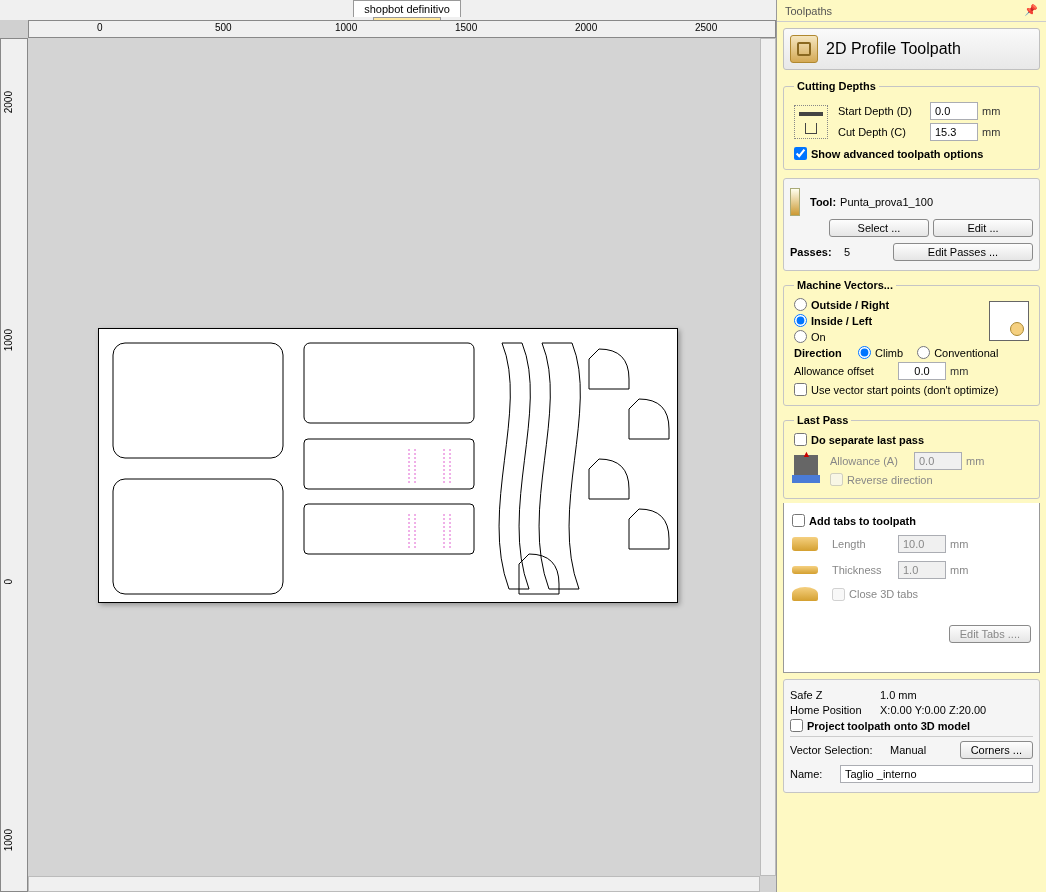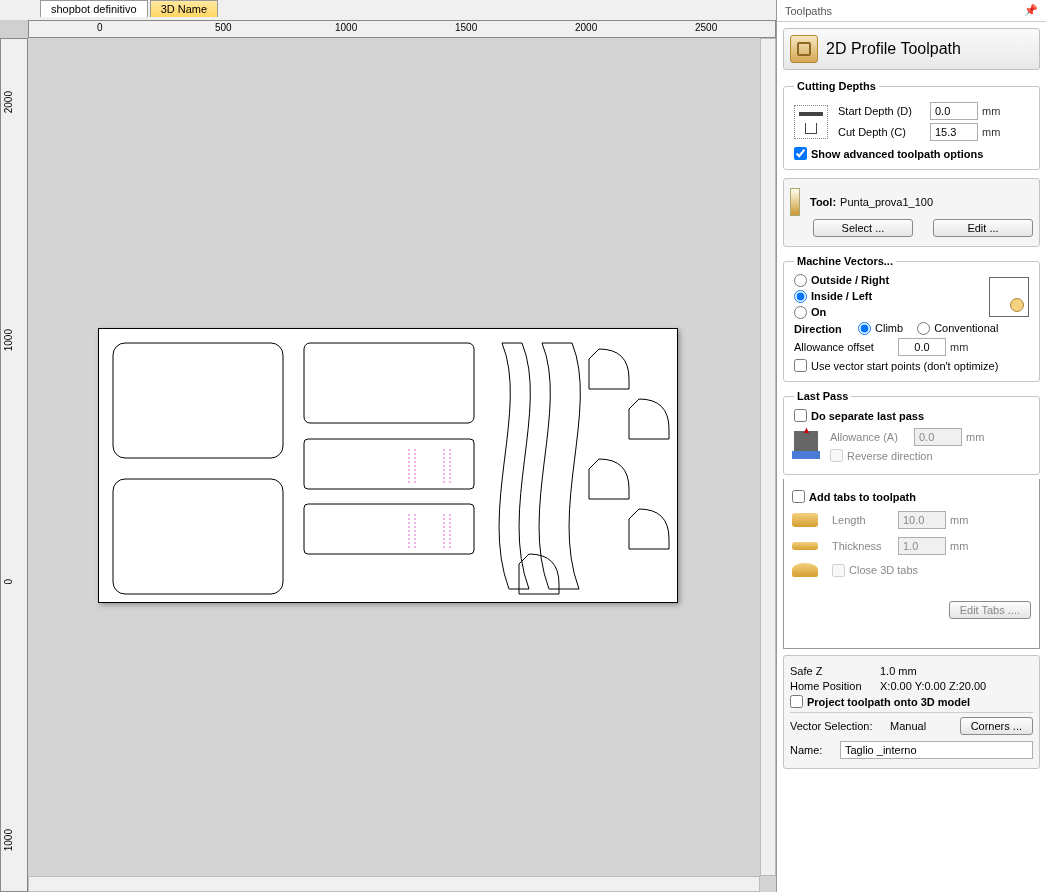--- a/index.html
+++ b/index.html
@@ -1,52 +1,52 @@
 <!DOCTYPE html>
 <html><head>
 <meta charset="utf-8">
 <style>
 * { box-sizing: border-box; margin: 0; padding: 0; font-family: "Segoe UI", Tahoma, sans-serif; font-size: 11px; }
 body { background: #e8e8e8; width: 1046px; height: 892px; overflow: hidden; display: flex; }
 .main-area { width: 776px; height: 892px; background: #d0d0d0; position: relative; }
-.tab-bar { height: 20px; background: #f0f0f0; display: flex; align-items: flex-start; padding-left: 40px; }
+.tab-bar { height: 20px; background: #f0f0f0; display: flex; align-items: center; padding-left: 40px; flex-direction: column; }
 .tab { padding: 2px 10px; border: 1px solid #999; border-bottom: none; margin-right: 2px; cursor: pointer; }
 .tab.active { background: #fff; }
 .tab.inactive { background: linear-gradient(#ffe9a0, #ffd764); }
 .ruler-h { height: 18px; background: #f0f0f0; border: 1px solid #888; position: relative; margin-left: 28px; }
 .ruler-h span { position: absolute; top: 1px; font-size: 10px; }
 .workspace { display: flex; height: 854px; }
 .ruler-v { width: 28px; background: #f0f0f0; border: 1px solid #888; position: relative; }
 .ruler-v span { position: absolute; left: 2px; font-size: 10px; writing-mode: vertical-rl; transform: rotate(180deg); }
 .canvas { flex: 1; background: #d4d4d4; position: relative; overflow: hidden; }
 .sheet { position: absolute; left: 70px; top: 290px; width: 580px; height: 275px; background: #fff; border: 1px solid #000; box-shadow: 2px 2px 5px rgba(0,0,0,0.3); }
 .scrollbar-v { position: absolute; right: 0; top: 38px; width: 16px; bottom: 16px; background: #f0f0f0; border: 1px solid #bbb; }
 .scrollbar-h { position: absolute; left: 28px; bottom: 0; right: 16px; height: 16px; background: #f0f0f0; border: 1px solid #bbb; }
 
-.sidebar { width: 270px; height: 892px; background: #ffffff; border-left: 1px solid #999; display: flex; flex-direction: column; }
+.sidebar { width: 270px; height: 892px; background: #fef9c3; border-left: 1px solid #999; display: flex; flex-direction: column; }
 .sidebar-header { padding: 4px 8px; display: flex; justify-content: space-between; align-items: center; border-bottom: 1px solid #ccc; }
 .sidebar-header .title { color: #555; }
 .panel-title-row { display: flex; align-items: center; padding: 6px; margin: 6px; border: 1px solid #c0c0c0; border-radius: 3px; background: linear-gradient(#fafafa,#e8e8e8); }
 .panel-title-row .icon { width: 28px; height: 28px; margin-right: 8px; background: linear-gradient(#f5e6c0,#d4a955); border: 1px solid #b08830; border-radius: 3px; position: relative; }
 .panel-title-row .icon::after { content:''; position:absolute; inset:6px; border:2px solid #8a6820; border-radius:2px; }
 .panel-title { font-weight: normal; font-size: 16px; }
 .section { margin: 4px 6px; padding: 6px; border: 1px solid #c5c5c5; border-radius: 3px; background: #f5f5f5; }
 .row { display: flex; align-items: center; margin: 3px 0; gap: 4px; }
 .row label { flex: 0 0 auto; }
 input[type=text] { border: 1px solid #abadb3; padding: 1px 4px; font-size: 11px; background: #fff; height: 18px; }
 input[type=text].num { width: 48px; text-align: left; }
 input[type=text]:disabled { background: #f0f0f0; color: #888; }
 .unit { color: #333; }
 button { background: linear-gradient(#fdfdfd,#e5e5e5); border: 1px solid #8a8a8a; border-radius: 3px; padding: 2px 10px; font-size: 11px; cursor: pointer; }
 .btn-wide { width: 100px; }
 .btn-full { width: 140px; }
 .check-row { display: flex; align-items: center; gap: 4px; margin: 3px 0; }
 .check-row input { margin: 0; }
 .radio-group { display: flex; flex-direction: column; gap: 3px; }
-.radio-row { display: flex; align-items: flex-start; gap: 4px; }
+.radio-row { display: flex; align-items: center; gap: 4px; }
 .depth-icon { width: 34px; height: 34px; border: 1px dotted #888; margin-right: 6px; position: relative; flex-shrink: 0; }
 .depth-icon::before { content:''; position:absolute; left:4px; right:4px; top:6px; height:4px; background:#444; }
 .depth-icon::after { content:''; position:absolute; left:10px; right:10px; bottom:4px; height:10px; border:1px solid #444; border-top:none;}
 .tool-icon { width: 10px; height: 28px; background: linear-gradient(#ffe,#cc9933); border: 1px solid #aa7; margin-right: 6px; }
 .mv-icon { width: 40px; height: 40px; border: 1px solid #666; background: #fff; position: relative; margin-left: auto; }
 .mv-icon::after { content:''; position:absolute; right:4px; bottom:4px; width:12px; height:12px; border-radius:50%; background:#f5d080; border:1px solid #aa8833; }
 .lastpass-icon { width: 24px; height: 28px; background:#666; position:relative; margin-right:8px; }
 .lastpass-icon::before { content:''; position:absolute; bottom:0; left:-2px; width:28px; height:8px; background:#4a7bd6;}
 .lastpass-icon .arrow { position:absolute; top:-6px; left:8px; color:#c00; font-size:9px;}
 .tabs-row { display: flex; margin: 4px 6px 0; }
@@ -151,41 +151,46 @@
       <label style="font-weight:bold">Show advanced toolpath options</label>
     </div>
   </fieldset>
 
   <div class="section">
     <div class="row">
       <div class="tool-icon"></div>
       <label style="font-weight:bold">Tool:</label>
       <span>Punta_prova1_100</span>
     </div>
-    <div class="row" style="justify-content:flex-end;gap:20px">
+    <div class="row" style="justify-content:flex-end;gap:4px">
       <button class="btn-wide">Select ...</button>
       <button class="btn-wide">Edit ...</button>
+    </div>
+    <div class="row" style="margin-top:6px">
+      <label style="font-weight:bold;width:50px">Passes:</label>
+      <span style="width:30px">5</span>
+      <button class="btn-full" style="margin-left:auto">Edit Passes ...</button>
     </div>
   </div>
 
   <fieldset>
     <legend>Machine Vectors...</legend>
     <div class="row">
       <div class="radio-group" style="flex:1">
         <div class="radio-row">
             <input type="radio" name="mv" style="">
             <label style="font-weight:bold">Outside / Right</label>
           </div>
         <div class="radio-row">
             <input type="radio" name="mv" checked="" style="">
             <label style="font-weight:bold">Inside / Left</label>
           </div>
         <div class="radio-row">
             <input type="radio" name="mv" style="">
-            <label style="font-weight:bold">On</label>
+            <label style="font-weight:normal">On</label>
           </div>
       </div>
       <div class="mv-icon"></div>
     </div>
     <div class="row">
       <label style="font-weight:bold;width:60px">Direction</label>
       <div class="radio-row">
           <input type="radio" name="dir" checked="" style="">
           <label>Climb</label>
         </div>

